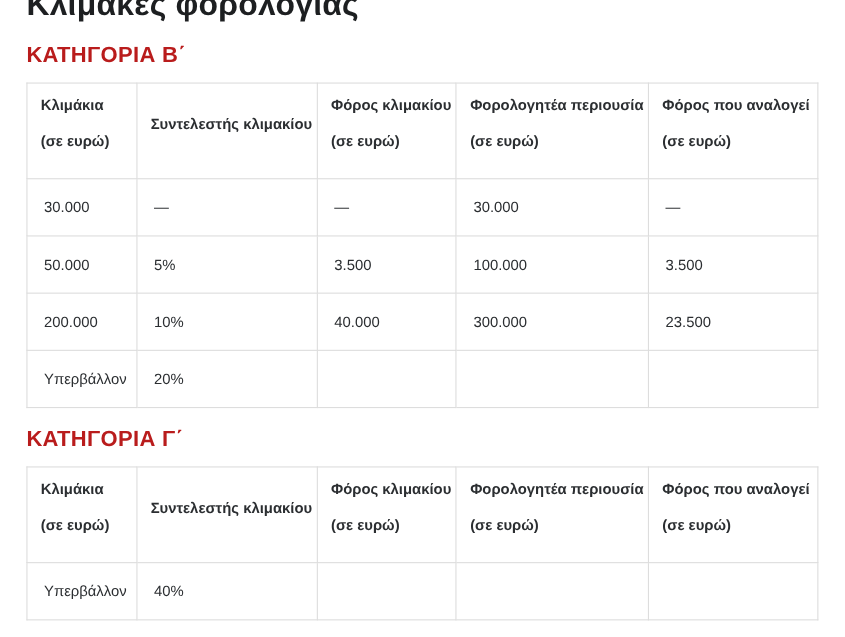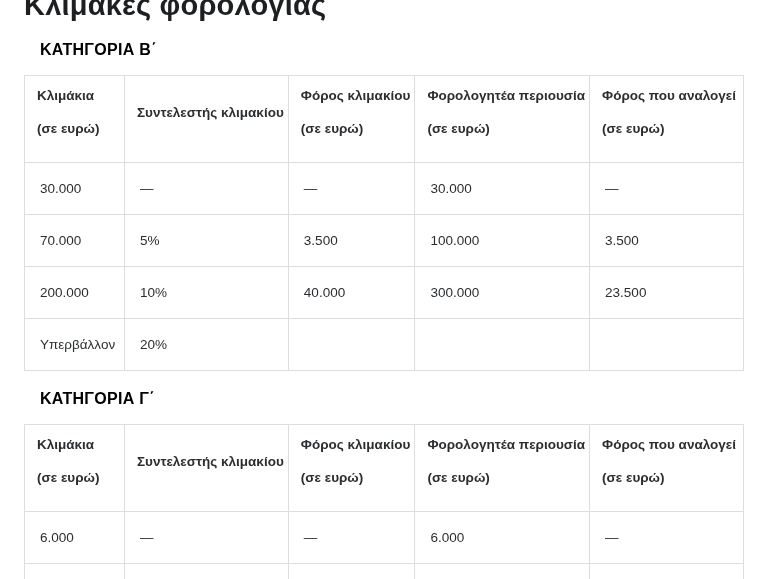--- a/index.html
+++ b/index.html
@@ -21,25 +21,25 @@
   .page-title {
     font-size: 29px;
     line-height: 30px;
     font-weight: 700;
     color: #1d1f21;
     margin: -10px 0 0 0;
     letter-spacing: 0.2px;
     white-space: nowrap;
   }
   .section-heading {
-    font-size: 16px;
+    font-size: 20px;
     line-height: 16px;
     font-weight: 700;
-    color: #000000;
-    margin: 22px 0 17px 16px;
+    color: #b91c1c;
+    margin: 22px 0 17px 0;
     letter-spacing: 0.3px;
   }
   .section-heading.second {
     margin-top: 20px;
   }
   table.tax-table {
     width: 720px;
     border-collapse: collapse;
     table-layout: fixed;
     font-size: 13.5px;
@@ -114,21 +114,21 @@
     </thead>
     <tbody>
       <tr>
         <td>30.000</td>
         <td>—</td>
         <td>—</td>
         <td>30.000</td>
         <td>—</td>
       </tr>
       <tr>
-        <td>70.000</td>
+        <td>50.000</td>
         <td>5%</td>
         <td>3.500</td>
         <td>100.000</td>
         <td>3.500</td>
       </tr>
       <tr>
         <td>200.000</td>
         <td>10%</td>
         <td>40.000</td>
         <td>300.000</td>
@@ -172,27 +172,20 @@
           <p class="hline">(σε ευρώ)</p>
         </th>
         <th>
           <p class="hline">Φόρος που αναλογεί</p>
           <p class="hline">(σε ευρώ)</p>
         </th>
       </tr>
     </thead>
     <tbody>
       <tr>
-        <td>6.000</td>
-        <td>—</td>
-        <td>—</td>
-        <td>6.000</td>
-        <td>—</td>
-      </tr>
-      <tr>
         <td>Υπερβάλλον</td>
         <td>40%</td>
         <td></td>
         <td></td>
         <td></td>
       </tr>
     </tbody>
   </table>
 
 </div>

